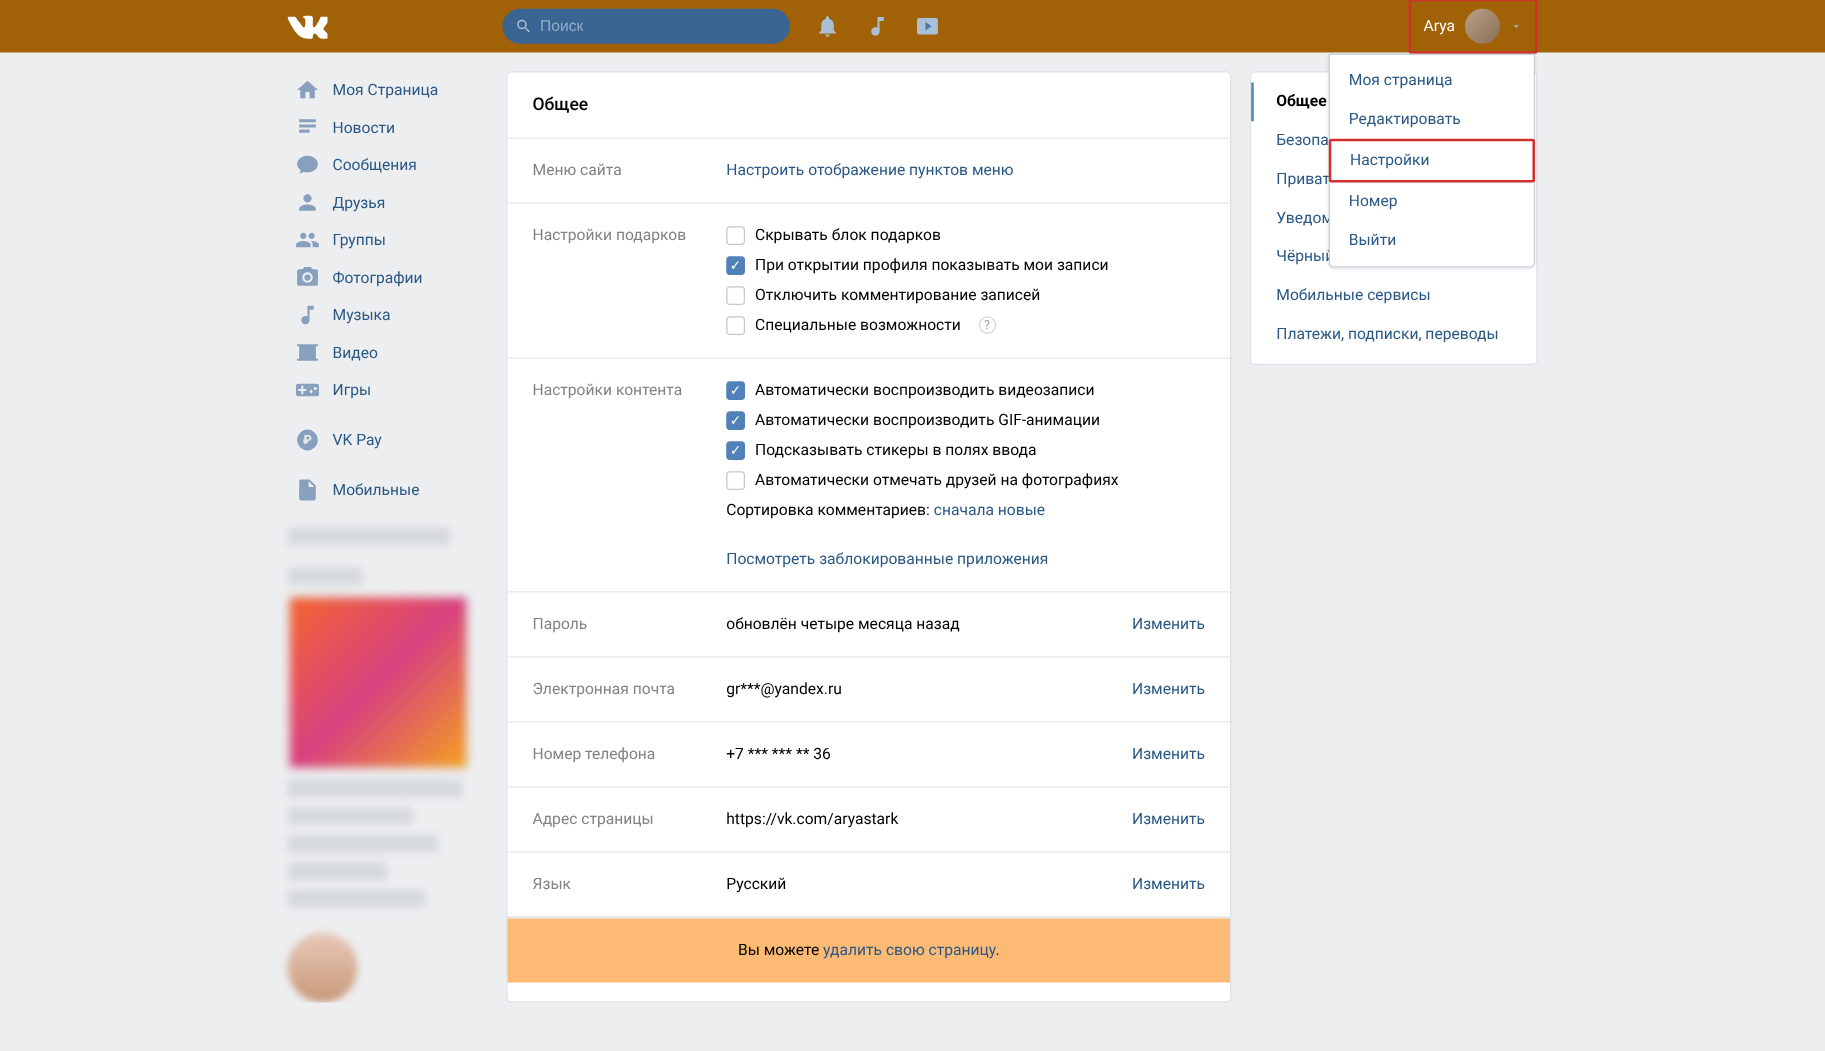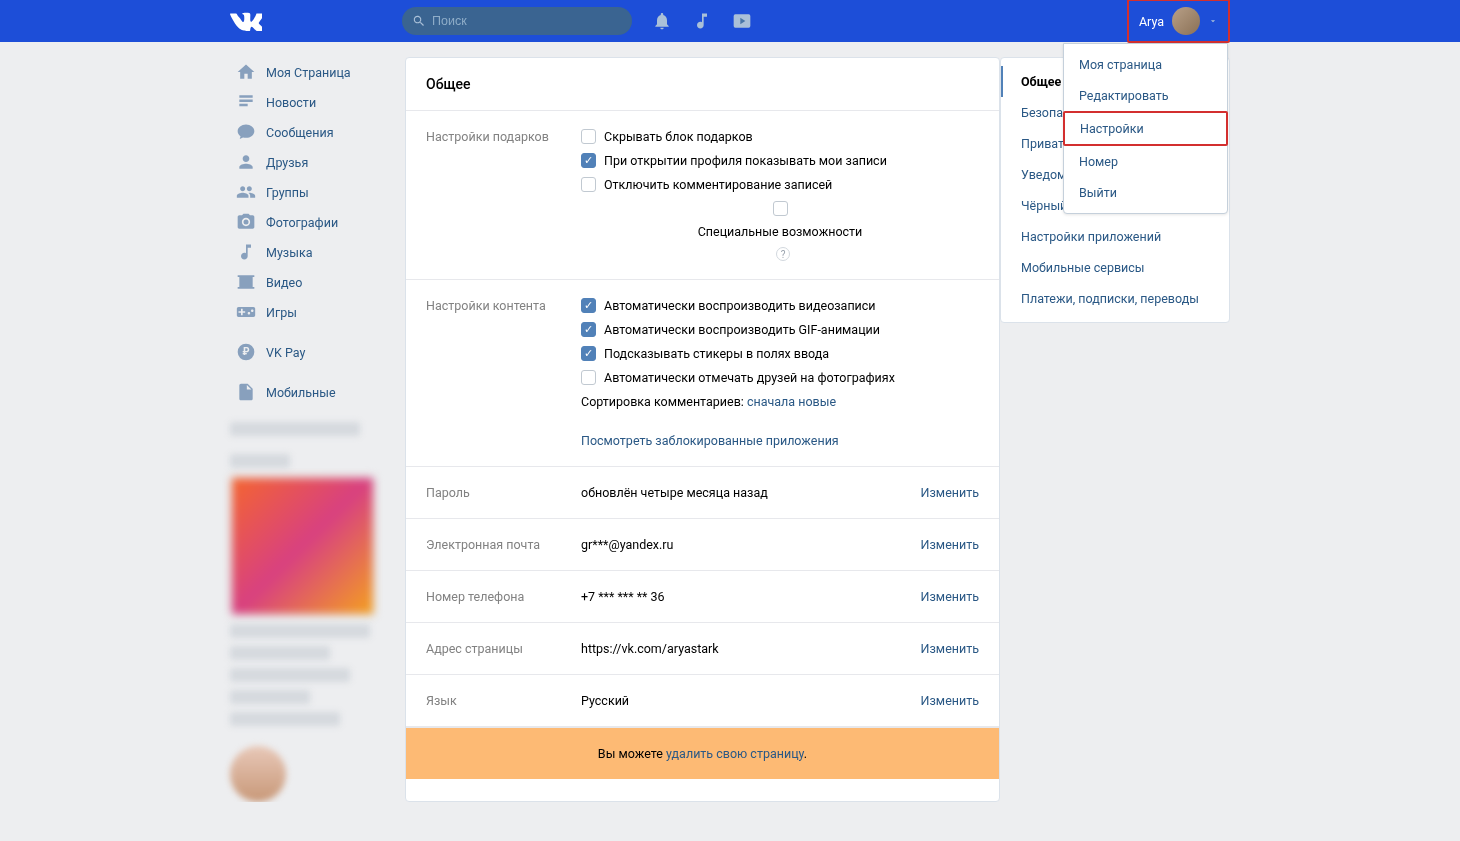--- a/index.html
+++ b/index.html
@@ -1,17 +1,17 @@
 <!DOCTYPE html>
 <html><head>
 <meta charset="utf-8">
 <style>
 * { box-sizing: border-box; margin: 0; padding: 0; }
 body { font-family: -apple-system, BlinkMacSystemFont, "Segoe UI", Roboto, Helvetica, Arial, sans-serif; font-size: 13px; background: #edeef0; color: #000; }
-.header { background: #1d4ed8; height: 42px; display: flex; align-items: center; padding: 0 20px; position: relative; }
+.header { background: #a16207; height: 42px; display: flex; align-items: center; padding: 0 20px; position: relative; }
 .header-inner { width: 1000px; margin: 0 auto; display: flex; align-items: center; height: 100%; }
 .logo { width: 32px; height: 22px; margin-right: 140px; }
 .logo svg { fill: #fff; }
 .search-box { background: #3a6491; border-radius: 14px; height: 28px; width: 230px; display: flex; align-items: center; padding: 0 10px; color: #8fadc8; margin-right: 20px; }
 .search-box input { background: none; border: none; outline: none; color: #fff; margin-left: 6px; font-size: 12.5px; width: 180px; }
 .search-box input::placeholder { color: #8fadc8; }
 .header-icons { display: flex; align-items: center; gap: 20px; }
 .header-icon { width: 20px; height: 20px; color: #aac0d8; cursor: pointer; }
 .header-spacer { flex: 1; }
 .user-menu { display: flex; align-items: center; color: #fff; font-size: 12.5px; gap: 8px; cursor: pointer; padding: 6px 10px; border: 2px solid #d32f2f; border-radius: 2px; position: relative; justify-content: center; }
@@ -22,30 +22,30 @@
 .dropdown-item.highlighted { border: 2px solid #d32f2f; border-radius: 2px; margin: 0 -1px; }
 .page { width: 1000px; margin: 0 auto; display: flex; gap: 15px; padding-top: 15px; }
 .sidebar { width: 160px; flex-shrink: 0; }
 .nav-item { display: flex; align-items: center; padding: 5px 6px; color: #2a5885; font-size: 12.5px; cursor: pointer; border-radius: 3px; gap: 10px; }
 .nav-icon { width: 20px; height: 20px; color: #88a0bd; flex-shrink: 0; }
 .nav-spacer { height: 10px; }
 .sidebar-blur { margin-top: 15px; }
 .blur-line { height: 14px; background: #d5d9de; border-radius: 2px; margin-bottom: 8px; filter: blur(3px); }
 .blur-box { width: 145px; height: 140px; background: linear-gradient(135deg, #f46530, #d84180, #f4a020); border-radius: 3px; border: 2px solid #ddd; filter: blur(4px); margin-bottom: 8px; }
 .blur-avatar { width: 56px; height: 56px; border-radius: 50%; background: linear-gradient(#e8c8b8,#c89878); filter: blur(3px); margin-top: 20px; }
-.main { flex: 1; display: flex; }
+.main { flex: 1; display: flex; gap: 15px; }
 .content { background: #fff; border: 1px solid #dbe2ea; border-radius: 4px; flex: 1; }
 .content-title { padding: 18px 20px; font-size: 14px; font-weight: 500; color: #000; border-bottom: 1px solid #e7e8ec; }
 .section { padding: 18px 20px; border-bottom: 1px solid #e7e8ec; display: flex; }
 .section:last-of-type { border-bottom: none; }
 .section-label { width: 155px; flex-shrink: 0; color: #828282; font-size: 12.5px; }
 .section-body { flex: 1; font-size: 12.5px; color: #000; }
 .link { color: #2a5885; cursor: pointer; }
-.checkbox-row { display: flex; align-items: center; gap: 8px; margin-bottom: 9px; }
-.checkbox-row:last-child { margin-bottom: 0; flex-direction: column; }
+.checkbox-row { display: flex; gap: 8px; margin-bottom: 9px; }
+.checkbox-row:last-child { margin-bottom: 0; }
 .cbox { width: 15px; height: 15px; border: 1px solid #c1c9d1; border-radius: 3px; display: flex; align-items: center; justify-content: center; flex-shrink: 0; cursor: pointer; }
 .cbox.checked { background: #5181b8; border-color: #5181b8; }
 .cbox.checked::after { content: "✓"; color: #fff; font-size: 11px; line-height: 1; }
 .help-icon { width: 14px; height: 14px; border: 1px solid #d2d8de; border-radius: 50%; display: inline-flex; align-items: center; justify-content: center; color: #99a2ad; font-size: 10px; margin-left: 6px; cursor: pointer; }
 .value-row { display: flex; justify-content: space-between; align-items: center; }
 .change-link { color: #2a5885; cursor: pointer; }
 .footer-note { padding: 18px 20px; text-align: center; color: #000; font-size: 12.5px; background: #fdba74; border-top: 1px solid #e7e8ec; }
 .right-col { width: 230px; flex-shrink: 0; }
 .tabs-box { background: #fff; border: 1px solid #dbe2ea; border-radius: 4px; padding: 8px 0; }
 .tab-item { padding: 8px 20px; font-size: 12.5px; color: #2a5885; cursor: pointer; }
@@ -180,20 +180,24 @@
       <div class="blur-line" style="width:80px"></div>
       <div class="blur-line" style="width:110px"></div>
       <div class="blur-avatar"></div>
     </div>
   </div>
 
   <div class="main">
     <div class="content">
       <div class="content-title">Общее</div>
 
+      <div class="section">
+        <div class="section-label">Меню сайта</div>
+        <div class="section-body"><span class="link">Настроить отображение пунктов меню</span></div>
+      </div>
 
       <div class="section">
         <div class="section-label">Настройки подарков</div>
         <div class="section-body">
           <div class="checkbox-row">
               <div class="cbox"></div>
               <span>Скрывать блок подарков</span>
             </div>
           <div class="checkbox-row">
               <div class="cbox checked"></div>
@@ -280,19 +284,18 @@
       </div>
     </div>
 
     <div class="right-col">
       <div class="tabs-box">
         <div class="tab-item active">Общее</div>
         <div class="tab-item">Безопасность</div>
         <div class="tab-item">Приватность</div>
         <div class="tab-item">Уведомления</div>
         <div class="tab-item">Чёрный список</div>
-        <div class="tab-item">Настройки приложений</div>
         <div class="tab-item">Мобильные сервисы</div>
         <div class="tab-item">Платежи, подписки, переводы</div>
       </div>
     </div>
   </div>
 </div>
 
 </body></html>

